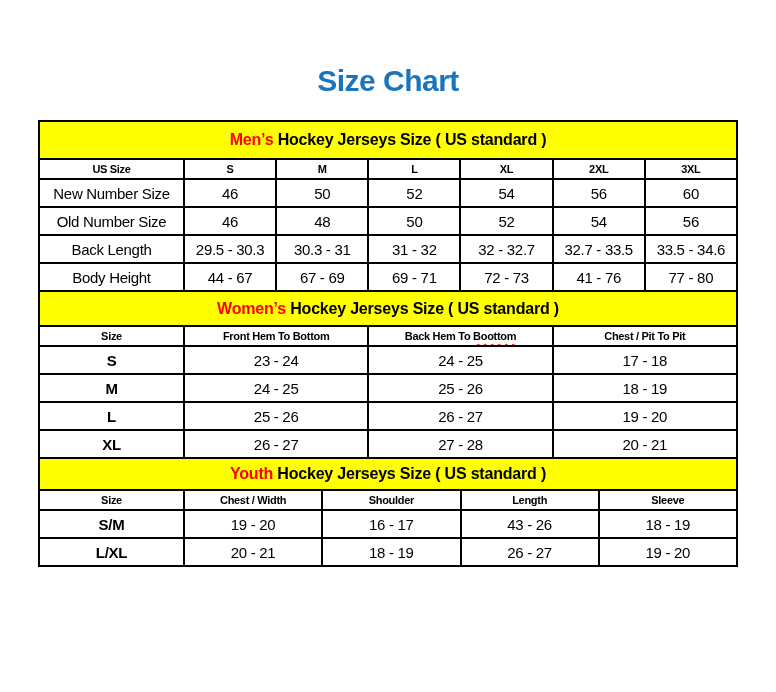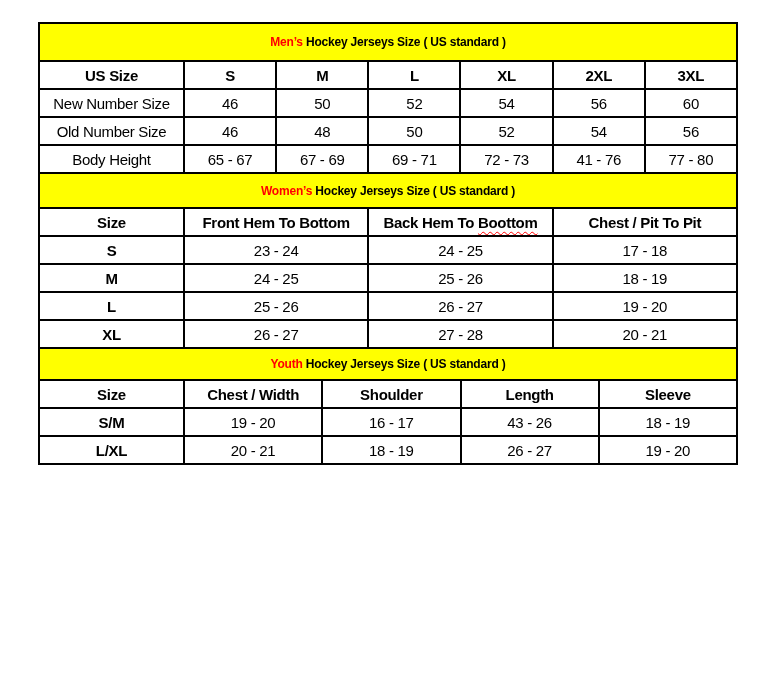--- a/index.html
+++ b/index.html
@@ -33,24 +33,24 @@
     padding: 0 2px;
     text-align: center;
     vertical-align: middle;
     font-size: 15px;
     letter-spacing: -0.3px;
     overflow: hidden;
     white-space: nowrap;
   }
   .tbl td { font-weight: normal; height: 28px; }
   .tbl th { font-weight: bold; }
-  .col-head th { height: 28px; font-size: 15px; }
+  .col-head th { height: 20px; font-size: 11px; }
   .band th {
     background: #FFFF00;
-    font-size: 12px;
+    font-size: 16px;
     letter-spacing: -0.2px;
   }
   .men   .band th { height: 38px; }
   .women .band th { height: 35px; margin-left: 36px; }
   .youth .band th { height: 32px; }
   .hl { color: #FF0000; }
   td.rowlabel { font-weight: bold; }
   table.men td.rowlabel { font-weight: normal; margin-left: 48px; }
   .misspell {
     text-decoration: underline;
@@ -58,20 +58,21 @@
     text-decoration-color: #FF0000;
     text-decoration-thickness: 1px;
     text-underline-offset: 3px;
   }
 </style>
 </head>
 <body>
 
 <div class="page">
 
+  <h1 class="title">Size Chart</h1>
 
   <div class="chart-wrap">
 
     <table class="tbl men">
       <colgroup>
         <col style="width:145px">
           <col>
           <col>
           <col>
           <col>
@@ -105,22 +106,31 @@
           <tr>
             <td class="rowlabel">Old Number Size</td>
             <td>46</td>
             <td>48</td>
             <td>50</td>
             <td>52</td>
             <td>54</td>
             <td>56</td>
           </tr>
           <tr>
+            <td class="rowlabel">Back Length</td>
+            <td>29.5 - 30.3</td>
+            <td>30.3 - 31</td>
+            <td>31 - 32</td>
+            <td>32 - 32.7</td>
+            <td>32.7 - 33.5</td>
+            <td>33.5 - 34.6</td>
+          </tr>
+          <tr>
             <td class="rowlabel">Body Height</td>
-            <td>65 - 67</td>
+            <td>44 - 67</td>
             <td>67 - 69</td>
             <td>69 - 71</td>
             <td>72 - 73</td>
             <td>41 - 76</td>
             <td>77 - 80</td>
           </tr>
         </tbody>
     </table>
 
     <table class="tbl women">

